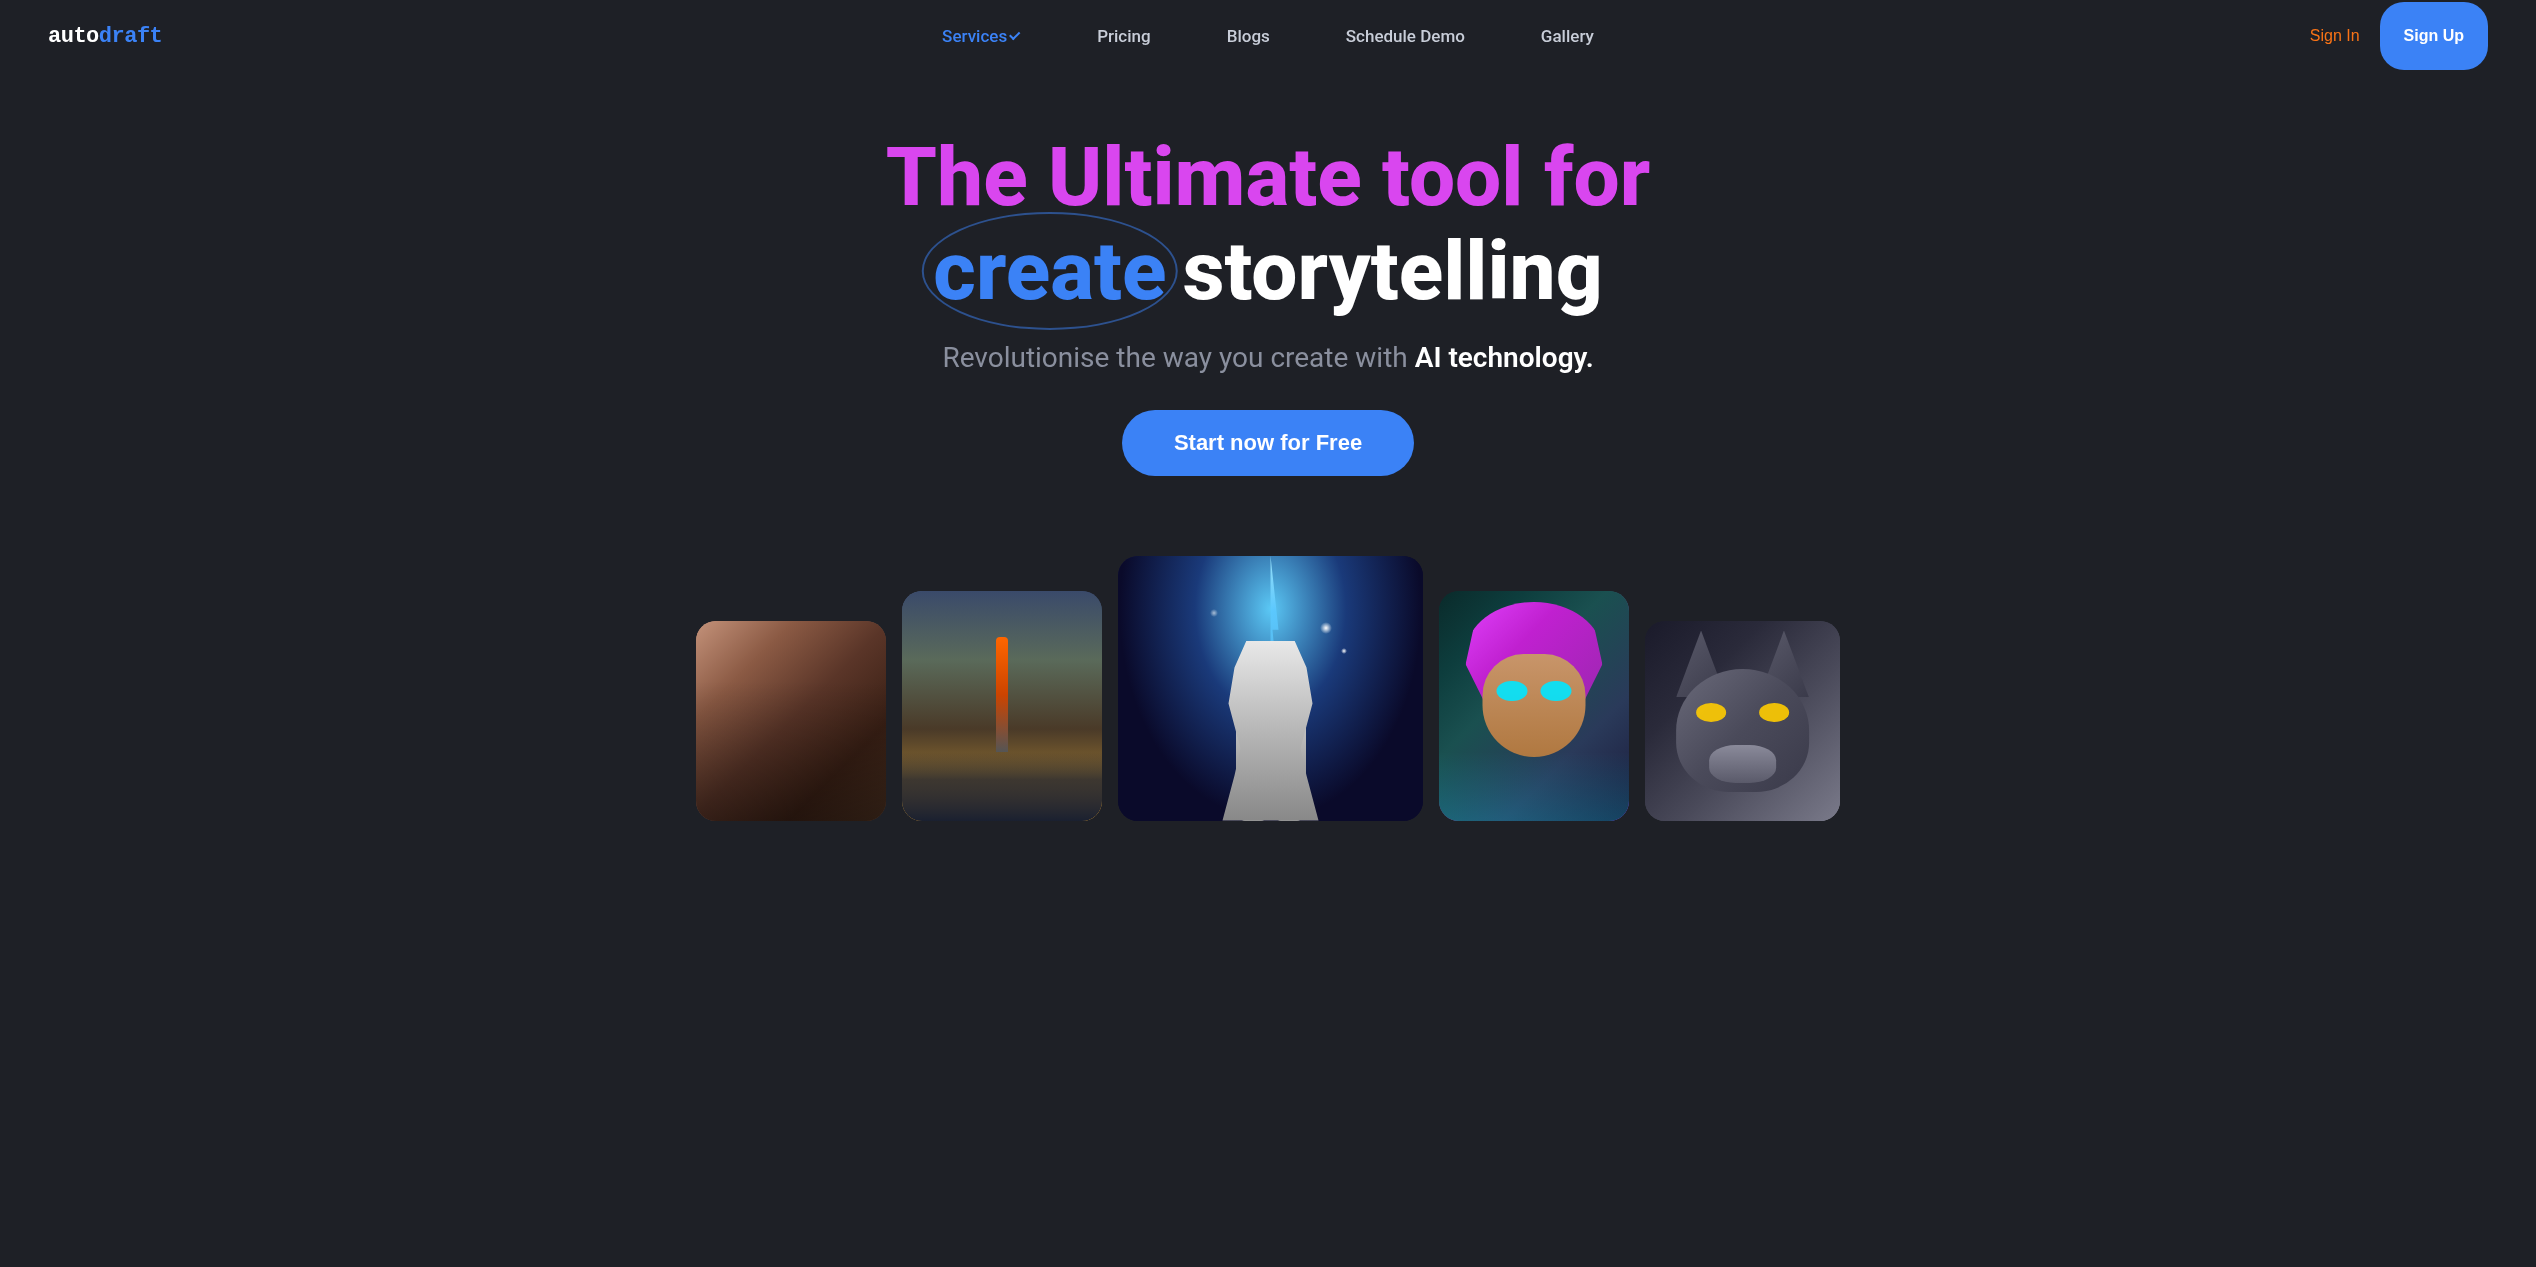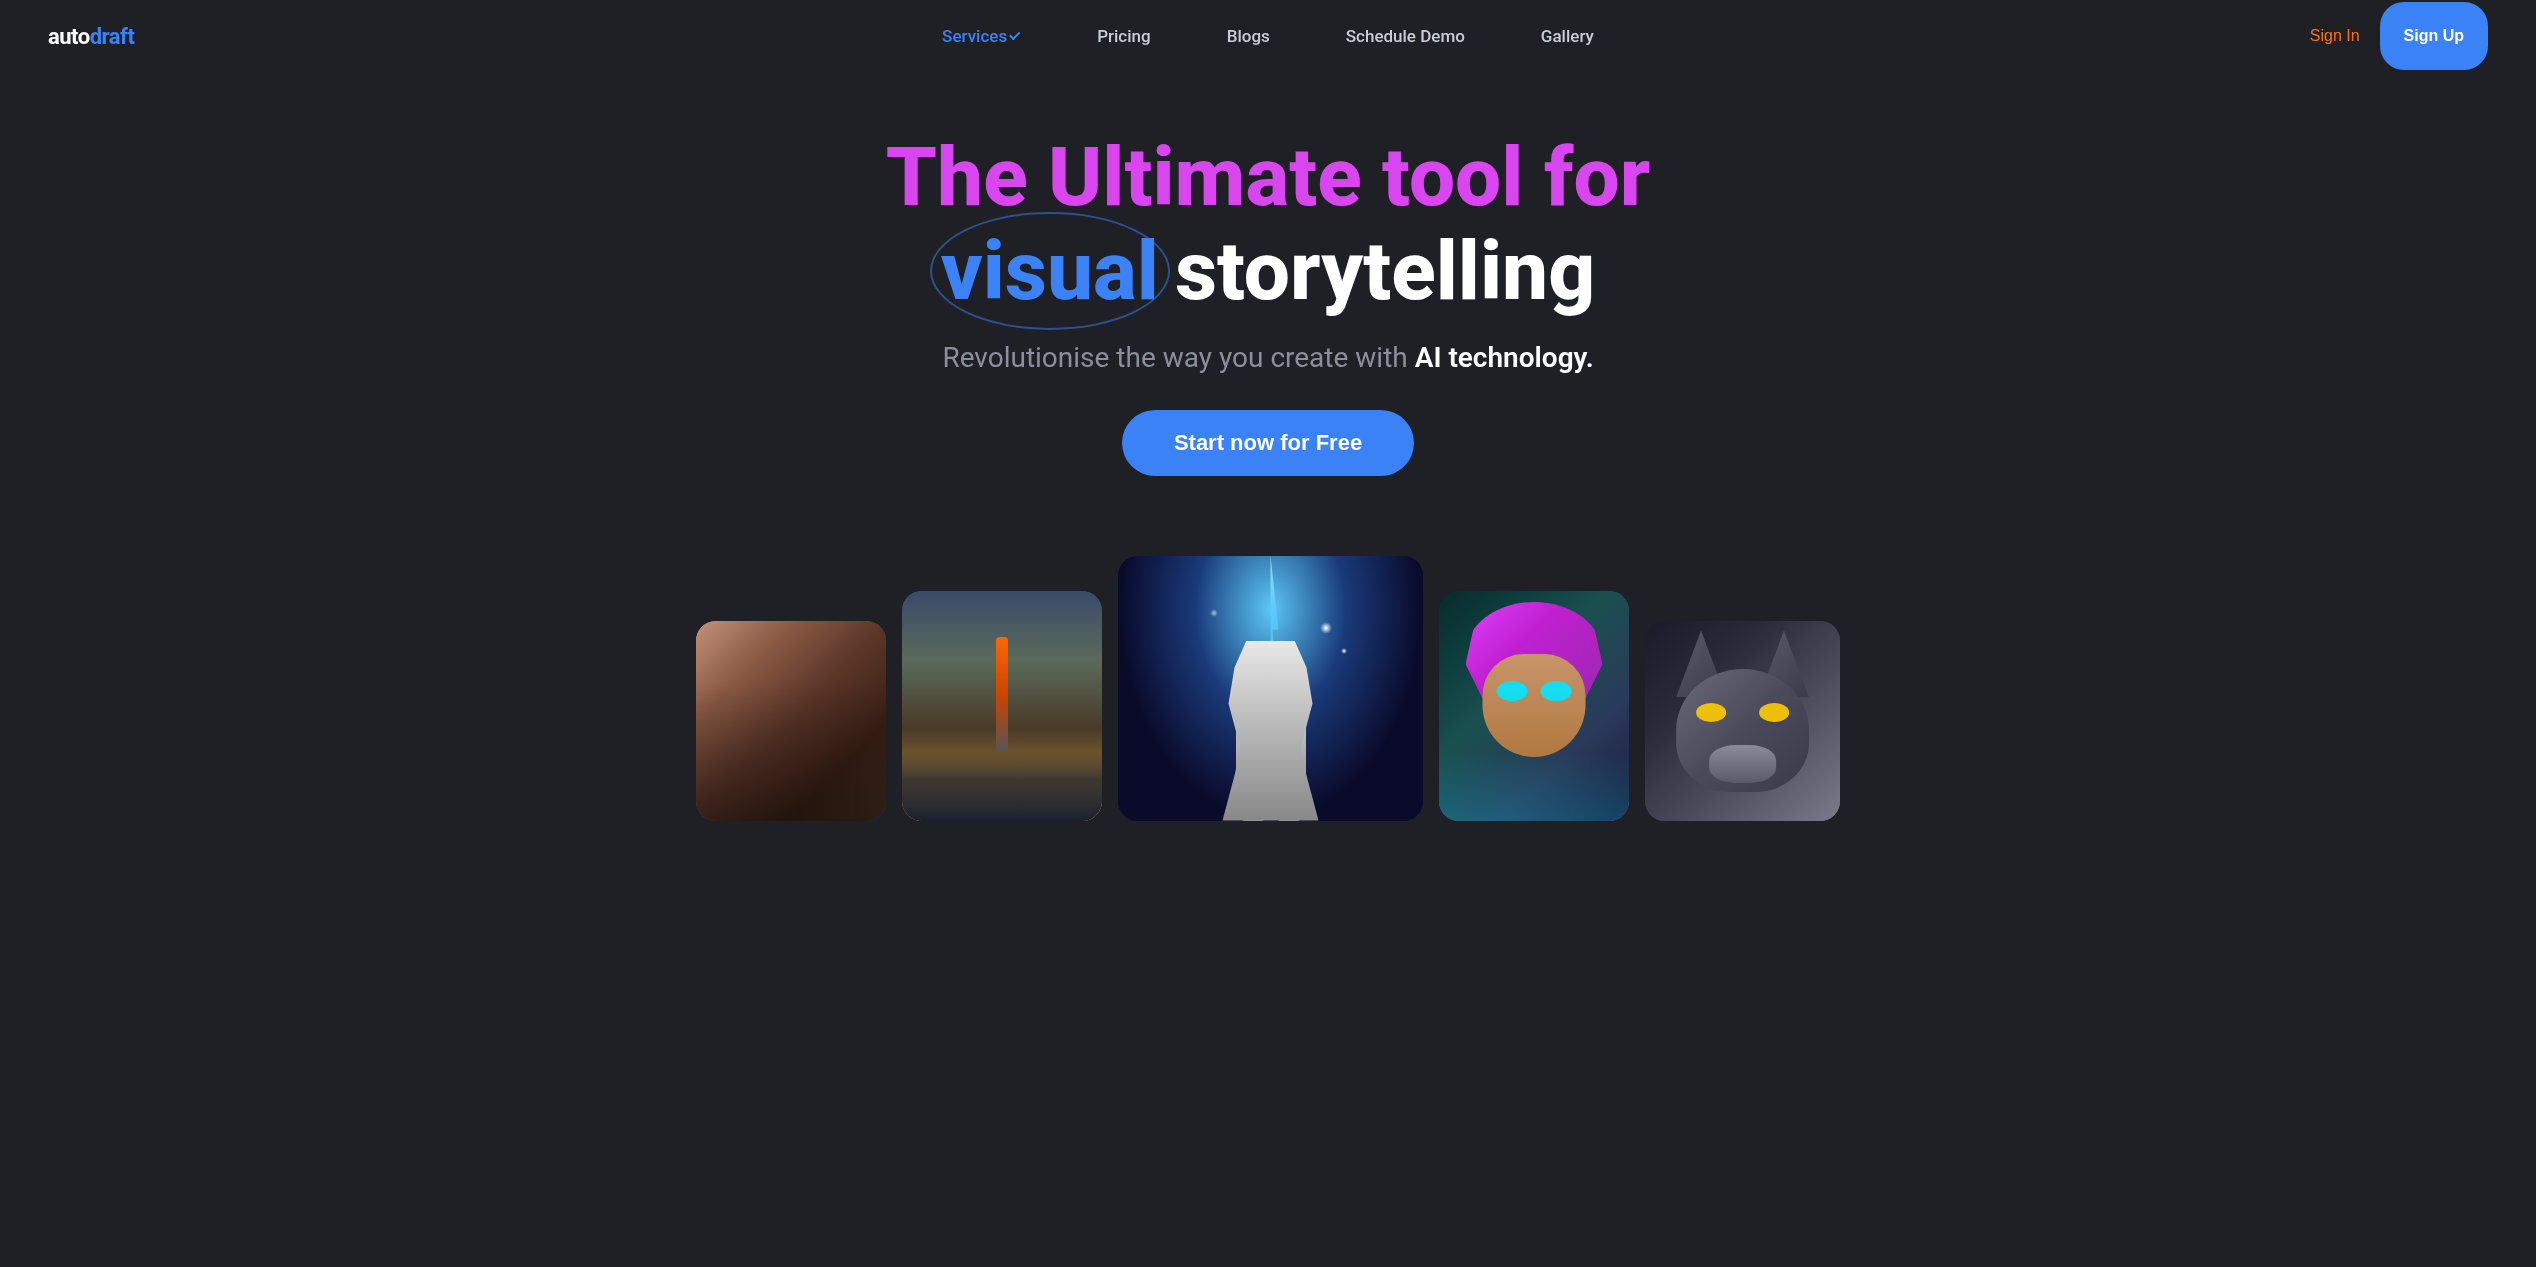--- a/index.html
+++ b/index.html
@@ -25,20 +25,21 @@
 
     .logo {
       display: flex;
       align-items: flex-start;
       font-size: 22px;
       font-weight: 700;
       letter-spacing: -0.5px;
       color: #fff;
       text-decoration: none;
       cursor: pointer;
+      font-family: Liberation Mono, monospace;
     }
     .logo-auto { color: #fff; }
     .logo-draft { color: #3b82f6; }
 
     .nav-links {
       display: flex;
       align-items: center;
       gap: 76px;
       list-style: none;
       position: absolute;
@@ -301,21 +302,21 @@
     <button class="sign-in">Sign In</button>
     <button class="sign-up">Sign Up</button>
   </div>
 </nav>
 
 <section class="hero">
   <h1 class="hero-title">The Ultimate tool for</h1>
 
   <div class="hero-title-line2">
     <span class="visual-word">
-      <span>visual</span>
+      <span>create</span>
       <span class="visual-oval"></span>
     </span>
     <span class="storytelling-word">storytelling</span>
   </div>
 
   <p class="hero-subtitle">
     <span>Revolutionise the way you create with </span><strong>AI technology.</strong>
   </p>
 
   <button class="cta-button">Start now for Free</button>

